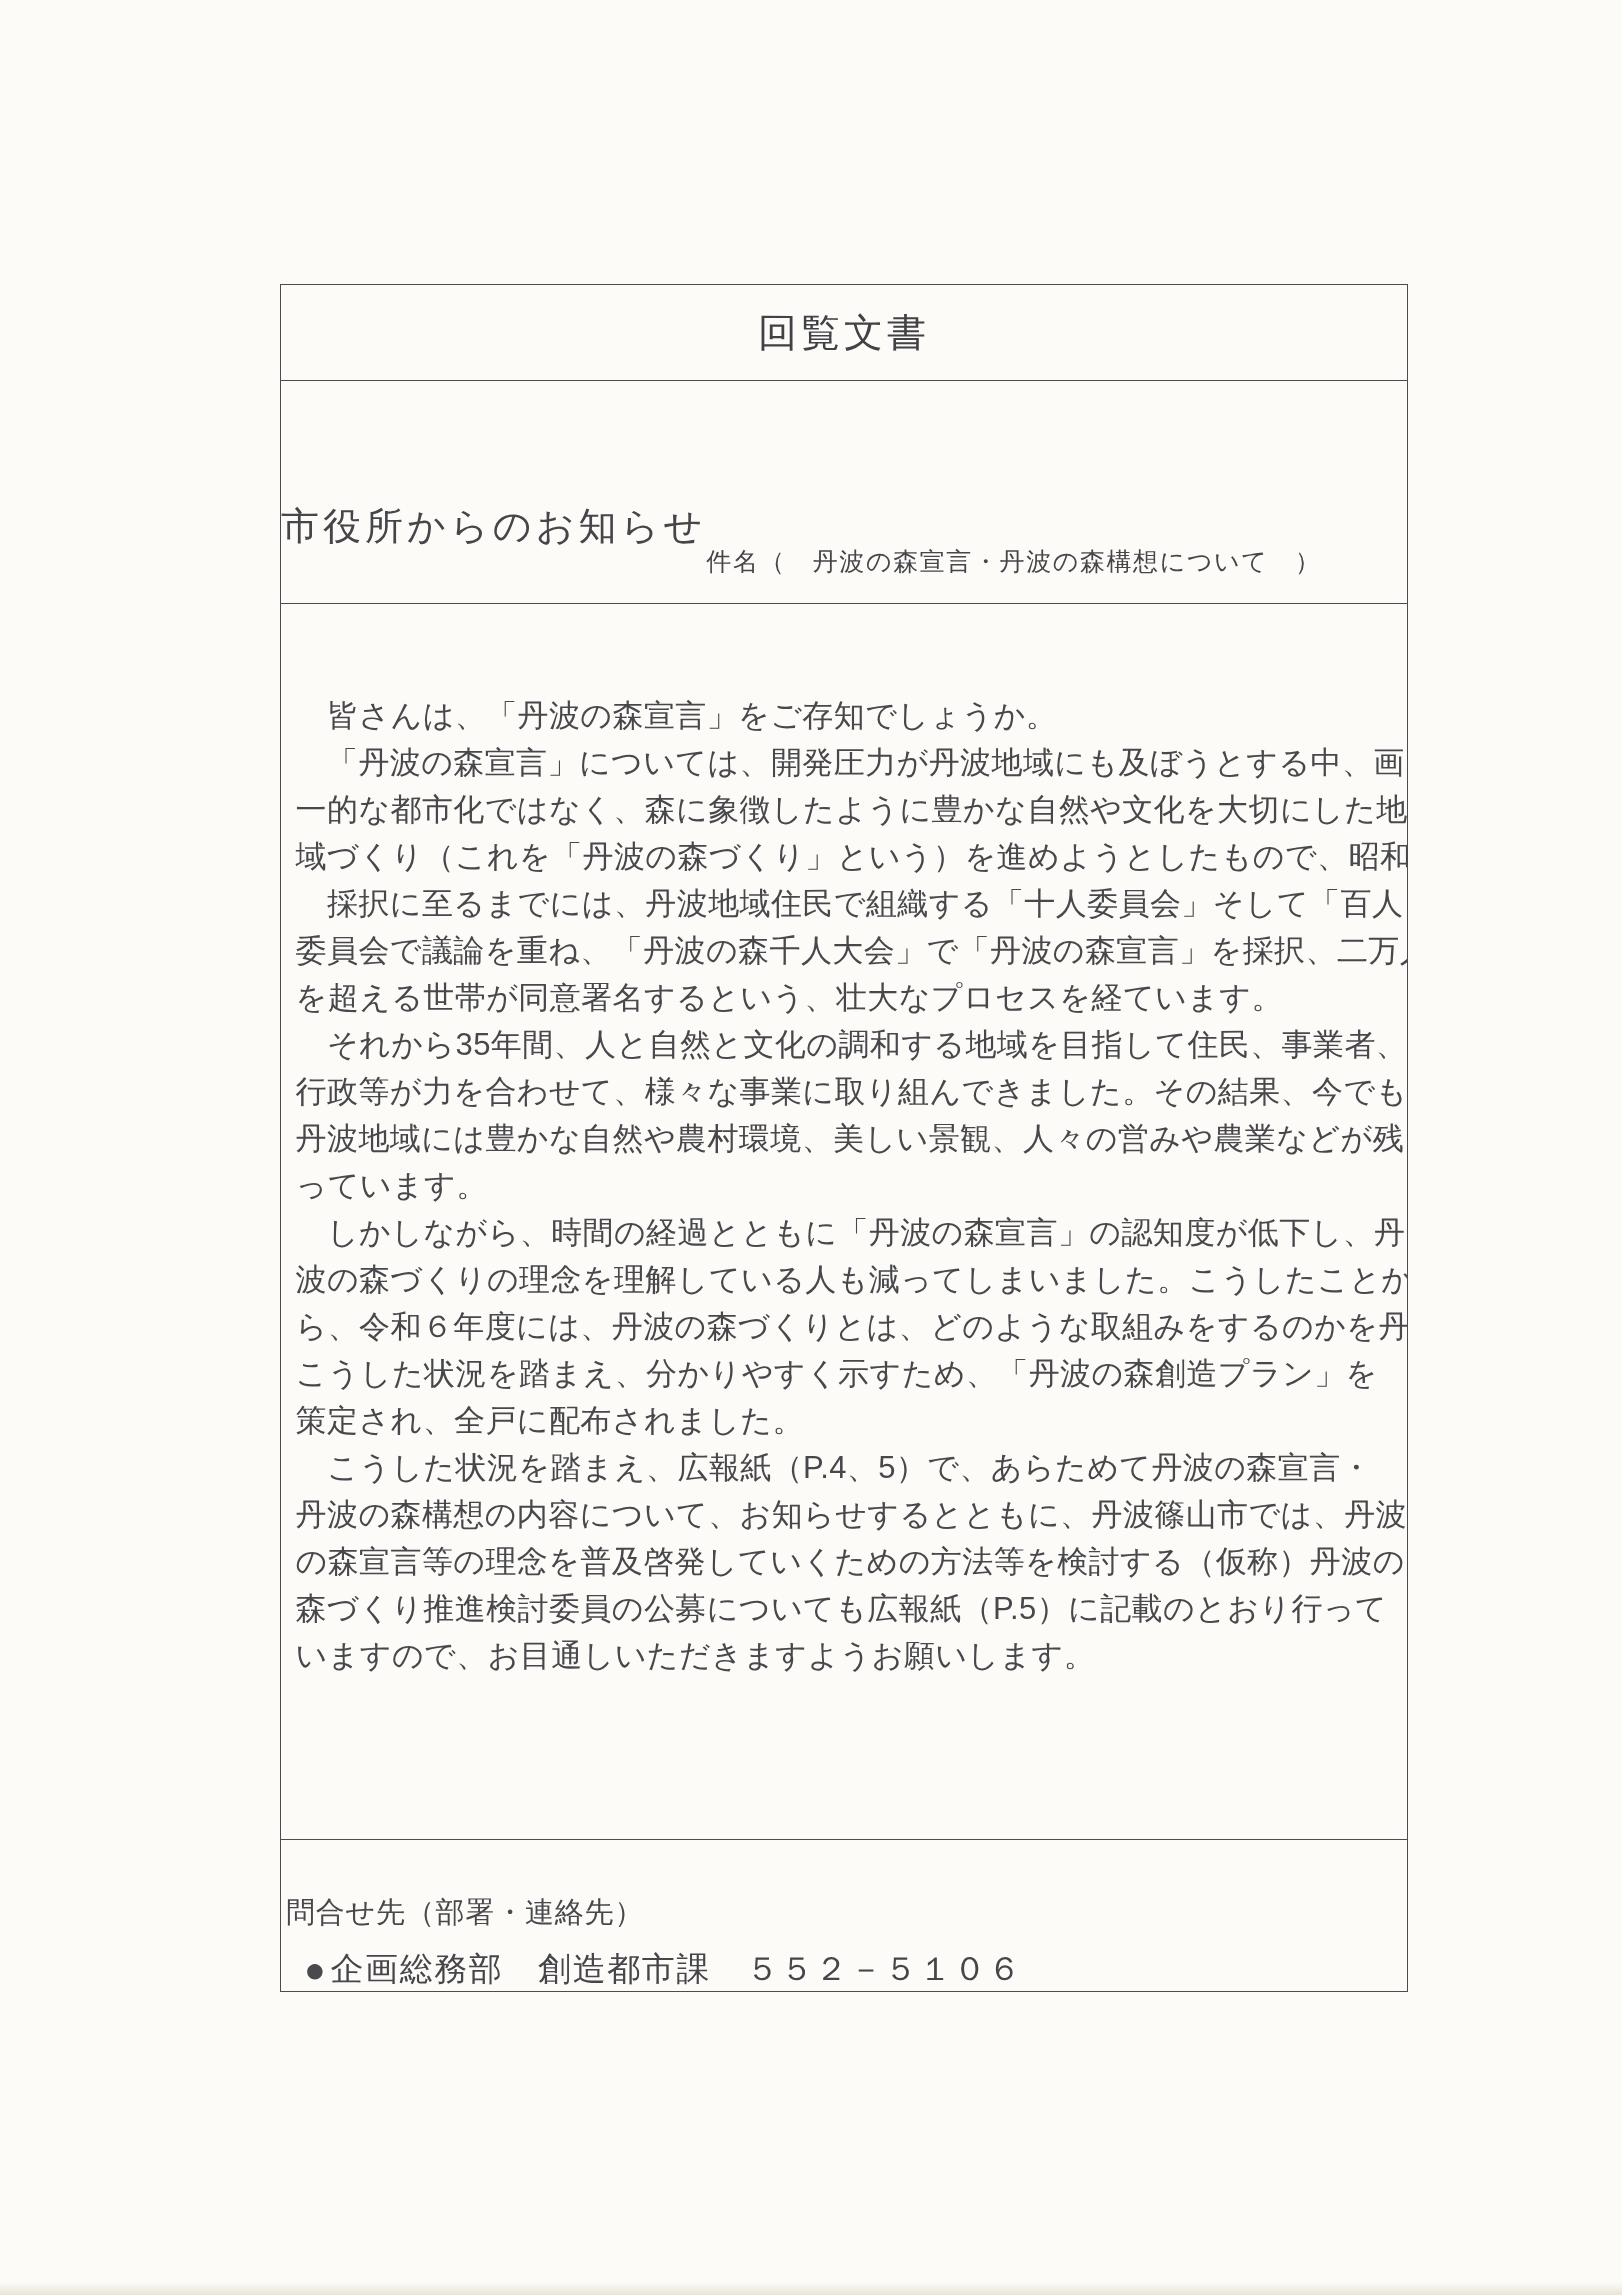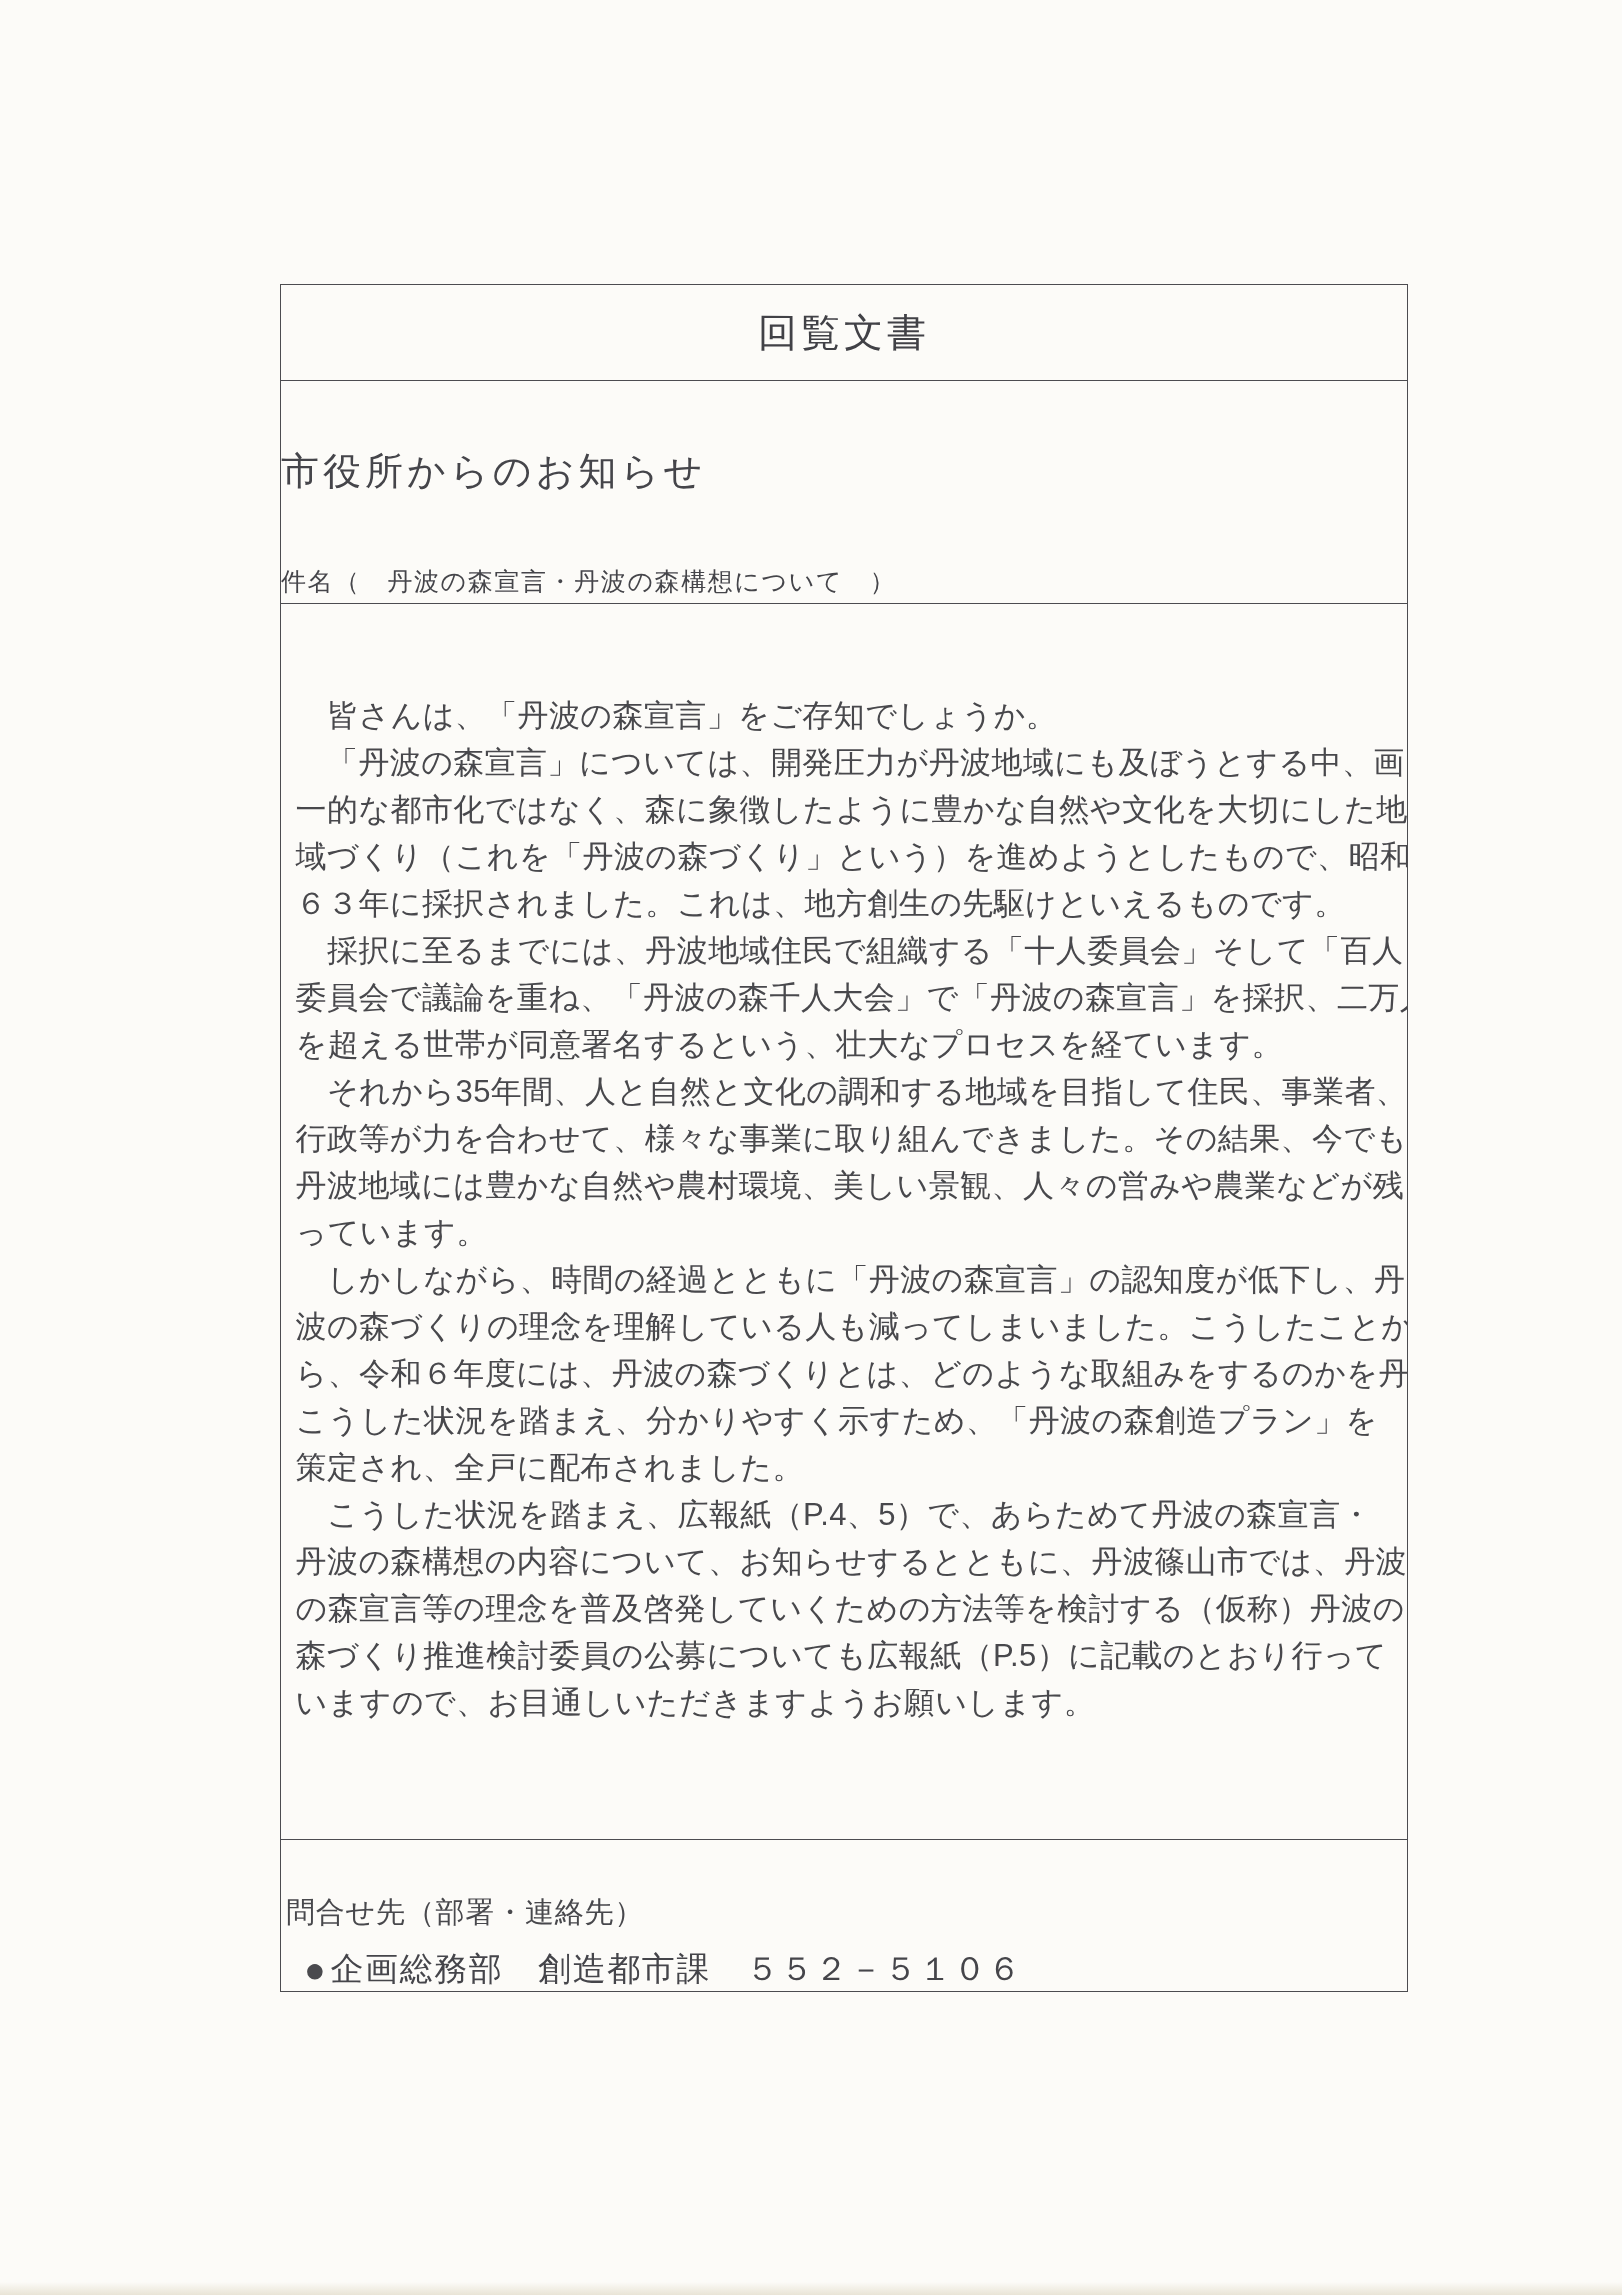--- a/index.html
+++ b/index.html
@@ -57,22 +57,22 @@
   .kairan-title {
     font-size: 39px;
     letter-spacing: 4px;
     color: #414146;
     line-height: 1;
   }
   .sec-notice {
     height: 191px;
     border-bottom: 1.6px solid #4c4c50;
     display: flex;
-    flex-direction: column;
-    align-items: flex-start;
+    flex-direction: row;
+    align-items: center;
     padding-top: 28px;
   }
   .notice-title {
     font-size: 38px;
     letter-spacing: 4px;
     color: #45454a;
     line-height: 42px;
   }
   .notice-subject {
     margin-top: 70px;
@@ -133,21 +133,20 @@
     <div class="sec sec-notice">
       <div class="notice-title">市役所からのお知らせ</div>
       <div class="notice-subject">件名（　丹波の森宣言・丹波の森構想について　）</div>
     </div>
 
     <div class="sec sec-body">
         <div class="body-line">　皆さんは、「丹波の森宣言」をご存知でしょうか。</div>
         <div class="body-line">　「丹波の森宣言」については、開発圧力が丹波地域にも及ぼうとする中、画</div>
         <div class="body-line">一的な都市化ではなく、森に象徴したように豊かな自然や文化を大切にした地</div>
         <div class="body-line">域づくり（これを「丹波の森づくり」という）を進めようとしたもので、昭和</div>
-        <div class="body-line">６３年に採択されました。これは、地方創生の先駆けといえるものです。</div>
         <div class="body-line">　採択に至るまでには、丹波地域住民で組織する「十人委員会」そして「百人</div>
         <div class="body-line">委員会で議論を重ね、「丹波の森千人大会」で「丹波の森宣言」を採択、二万人</div>
         <div class="body-line">を超える世帯が同意署名するという、壮大なプロセスを経ています。</div>
         <div class="body-line">　それから35年間、人と自然と文化の調和する地域を目指して住民、事業者、</div>
         <div class="body-line">行政等が力を合わせて、様々な事業に取り組んできました。その結果、今でも</div>
         <div class="body-line">丹波地域には豊かな自然や農村環境、美しい景観、人々の営みや農業などが残</div>
         <div class="body-line">っています。</div>
         <div class="body-line">　しかしながら、時間の経過とともに「丹波の森宣言」の認知度が低下し、丹</div>
         <div class="body-line">波の森づくりの理念を理解している人も減ってしまいました。こうしたことか</div>
         <div class="body-line">ら、令和６年度には、丹波の森づくりとは、どのような取組みをするのかを丹</div>

